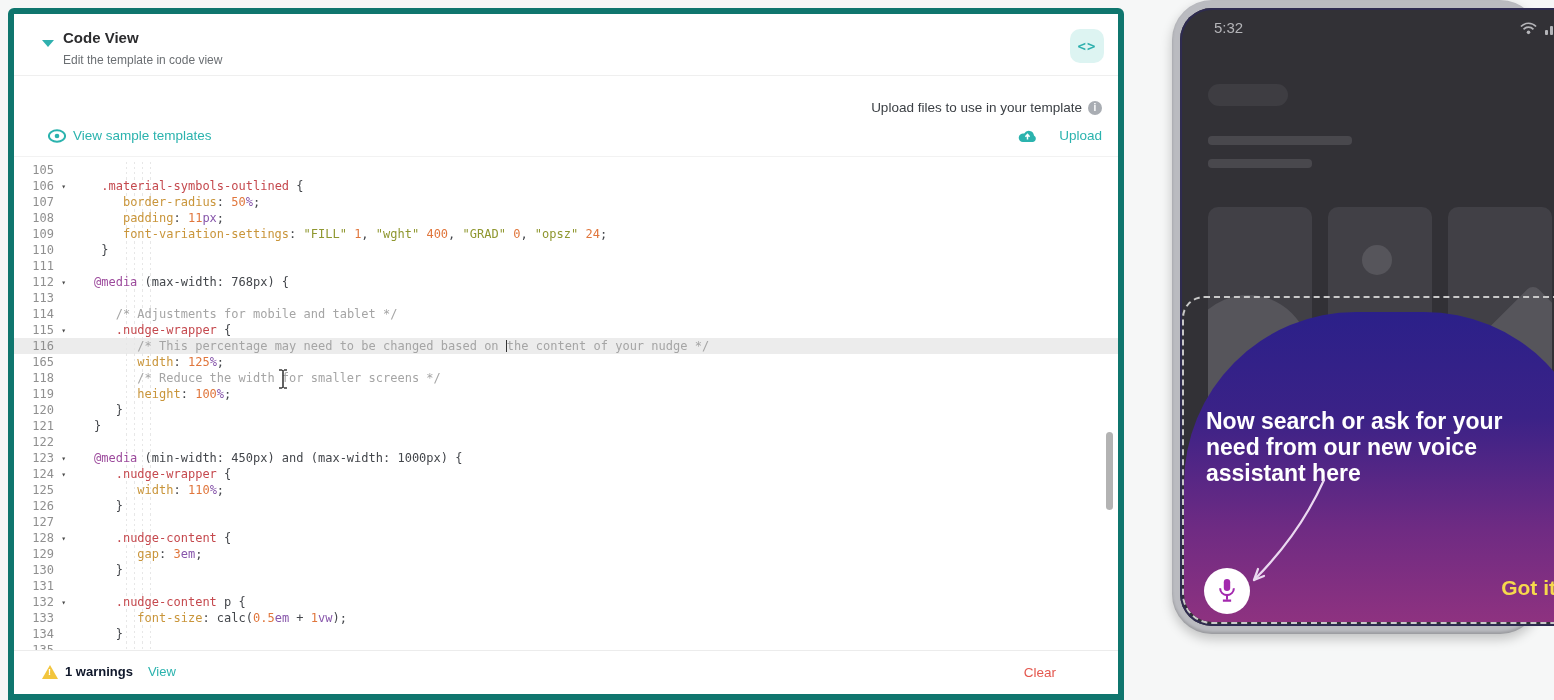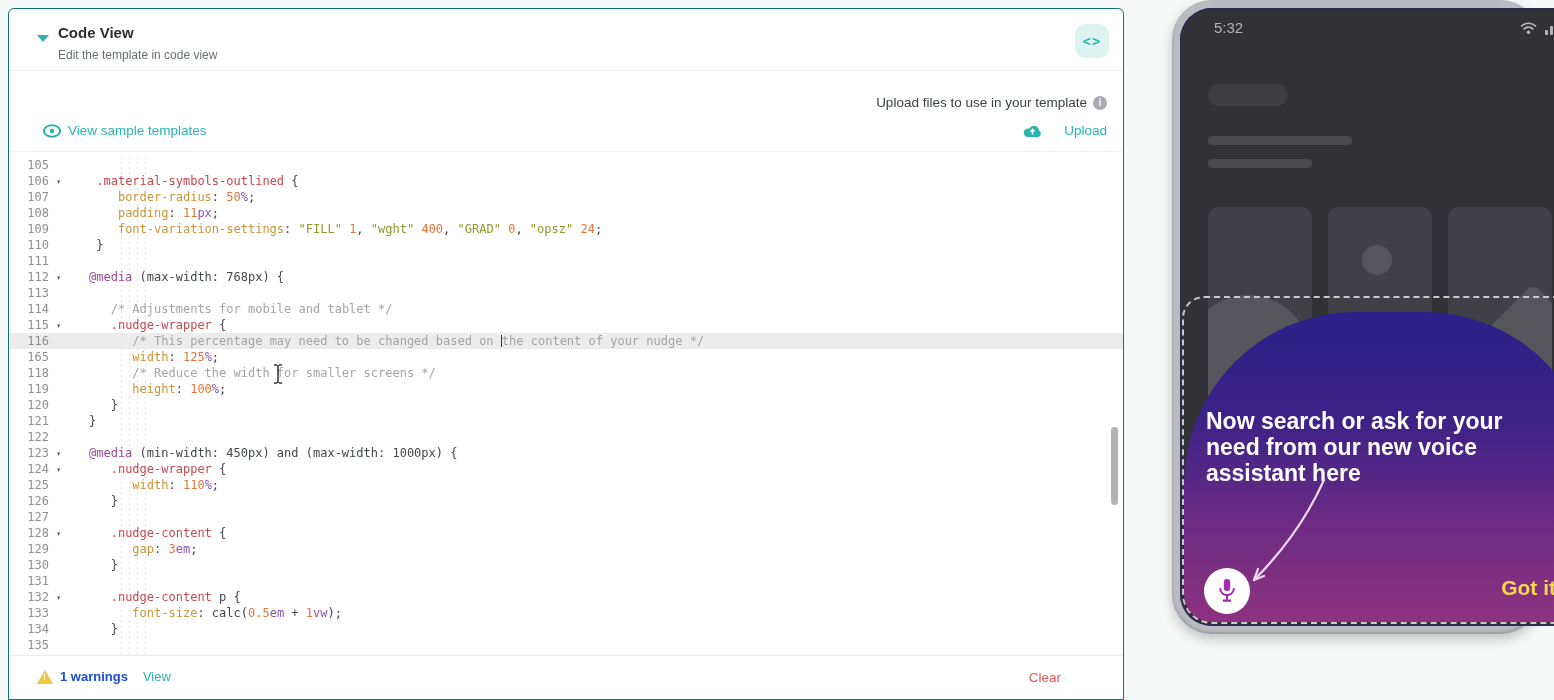--- a/index.html
+++ b/index.html
@@ -1,21 +1,21 @@
 <!DOCTYPE html>
 <html><head>
 <meta charset="utf-8">
 <style>
   * { margin:0; padding:0; box-sizing:border-box; }
   html,body { width:1554px; height:700px; overflow:hidden; background:#f6f7f7;
               font-family:"Liberation Sans", sans-serif; }
 
   
   .left-panel { position:absolute; left:8px; top:8px; width:1116px; height:692px;
-                background:#ffffff; border:1px solid #0f766e; border-radius:6px 6px 0 0; }
+                background:#ffffff; border:6px solid #0f766e; border-radius:6px 6px 0 0; }
 
   .panel-header { position:relative; height:62px; border-bottom:1px solid #efefef; }
   .hdr-chevron { position:absolute; left:28px; top:26px; width:0; height:0;
                  border-left:6px solid transparent; border-right:6px solid transparent;
                  border-top:7px solid #2fb0ae; cursor:pointer; }
   .hdr-title { position:absolute; left:49px; top:15px; font-size:15px; font-weight:bold; color:#2c2c2e; }
   .hdr-sub   { position:absolute; left:49px; top:39px; font-size:12px; color:#6b6f73; }
   .code-toggle-btn { position:absolute; right:14px; top:15px; width:34px; height:34px;
                      background:#ddf4f2; border:none; border-radius:10px; color:#2fb0ae;
                      font-size:14px; font-weight:bold; letter-spacing:1px; cursor:pointer;
@@ -63,21 +63,21 @@
                   background:#b3b3b3; border-radius:4px; cursor:pointer; }
   .ibeam { position:absolute; left:263px; top:355px; width:12px; height:20px; pointer-events:none; }
 
   
   .panel-footer { position:absolute; left:0; bottom:0; width:100%; height:44px;
                   border-top:1px solid #ececec; background:#ffffff; }
   .warn-group { position:absolute; left:28px; top:13px; display:flex; align-items:center; gap:7px; }
   .warn-tri { width:0; height:0; border-left:8px solid transparent; border-right:8px solid transparent;
               border-bottom:14px solid #f2c53d; position:relative; }
   .warn-tri:after { content:"!"; position:absolute; left:-2px; top:2px; color:#fff; font-size:9px; font-weight:bold; }
-  .warn-text { font-size:13px; font-weight:bold; color:#1d4ed8; }
+  .warn-text { font-size:13px; font-weight:bold; color:#0f172a; }
   .view-link { font-size:13px; color:#2bb3ae; cursor:pointer; margin-left:8px; }
   .clear-link { position:absolute; right:62px; top:14px; font-size:13.5px; color:#e4574e; cursor:pointer; }
 
   
   .phone { position:absolute; left:1172px; top:0px; width:368px; height:634px;
            background:#babbc0; border-radius:40px; padding:8px;
            box-shadow:0 5px 12px rgba(0,0,0,0.22), inset 0 -2px 3px rgba(0,0,0,0.18); }
   .screen { position:relative; width:420px; height:618px; background:#323136;
             border-radius:32px; overflow:hidden; box-shadow:inset 0 0 0 2px #2e2b50; }
   .status-time { position:absolute; left:34px; top:11px; color:#b4b4b8; font-size:15px; }

